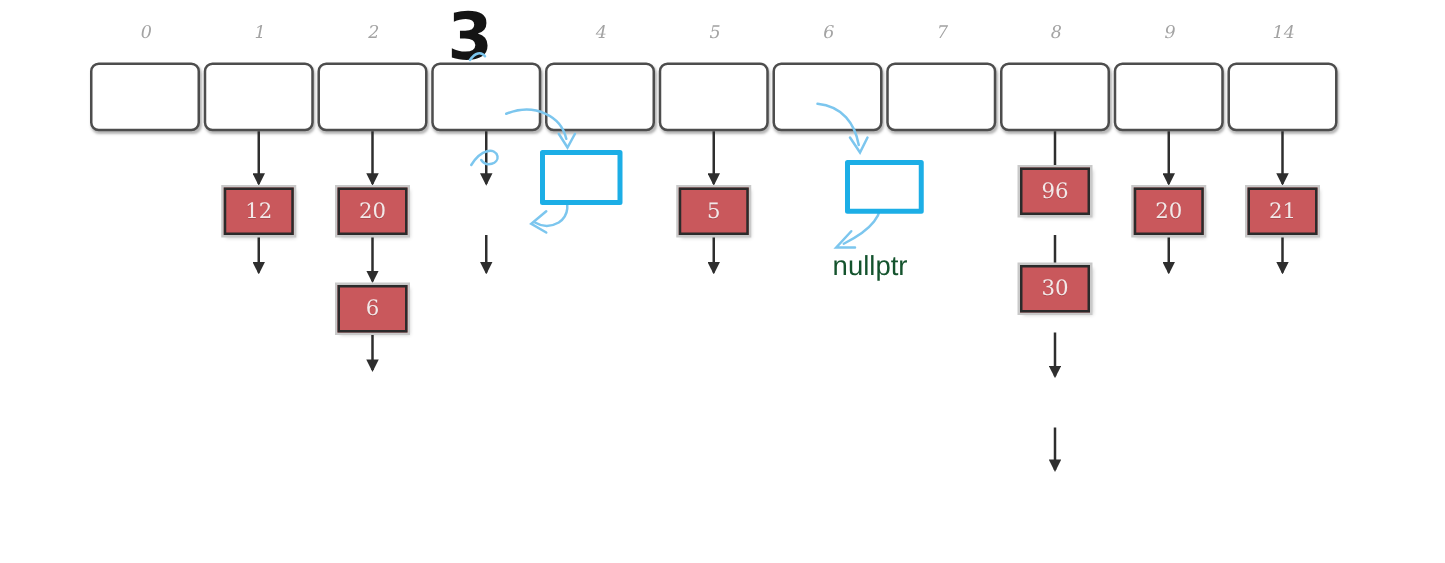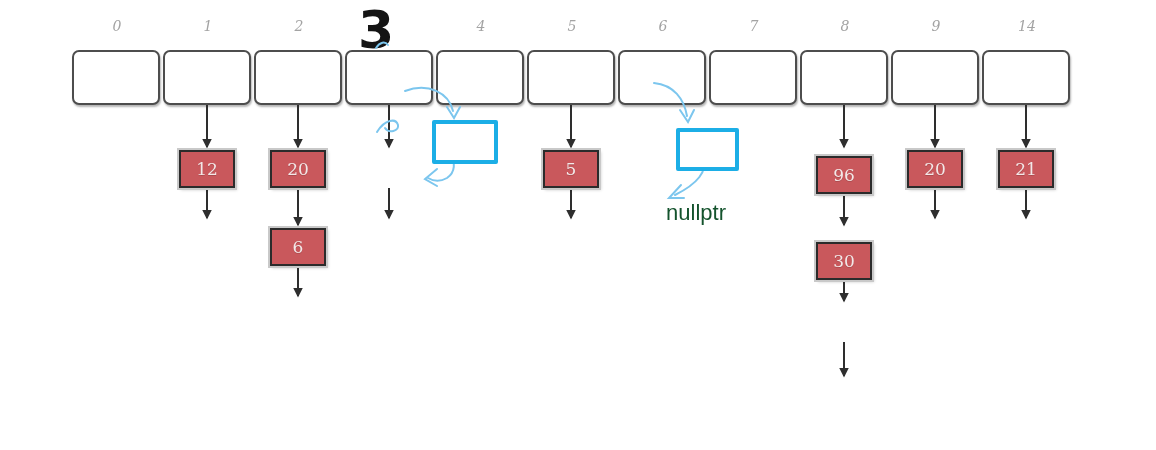--- a/index.html
+++ b/index.html
@@ -135,24 +135,24 @@
     </div>
   <div class="node" style="left:270px;top:150px">
     <span>20</span>
     </div>
   <div class="node" style="left:270px;top:228px">
     <span>6</span>
     </div>
   <div class="node" style="left:543px;top:150px">
     <span>5</span>
     </div>
-  <div class="node" style="left:816px;top:156px">
+  <div class="node" style="left:816px;top:134px">
     <span>96</span>
     </div>
-  <div class="node" style="left:816px;top:242px">
+  <div class="node" style="left:816px;top:212px">
     <span>30</span>
     </div>
   <div class="node" style="left:907px;top:150px">
     <span>20</span>
     </div>
   <div class="node" style="left:998px;top:150px">
     <span>21</span>
     </div>
 
   <div class="newnode" style="left:432px;top:120px;width:58px;height:36px"></div>

